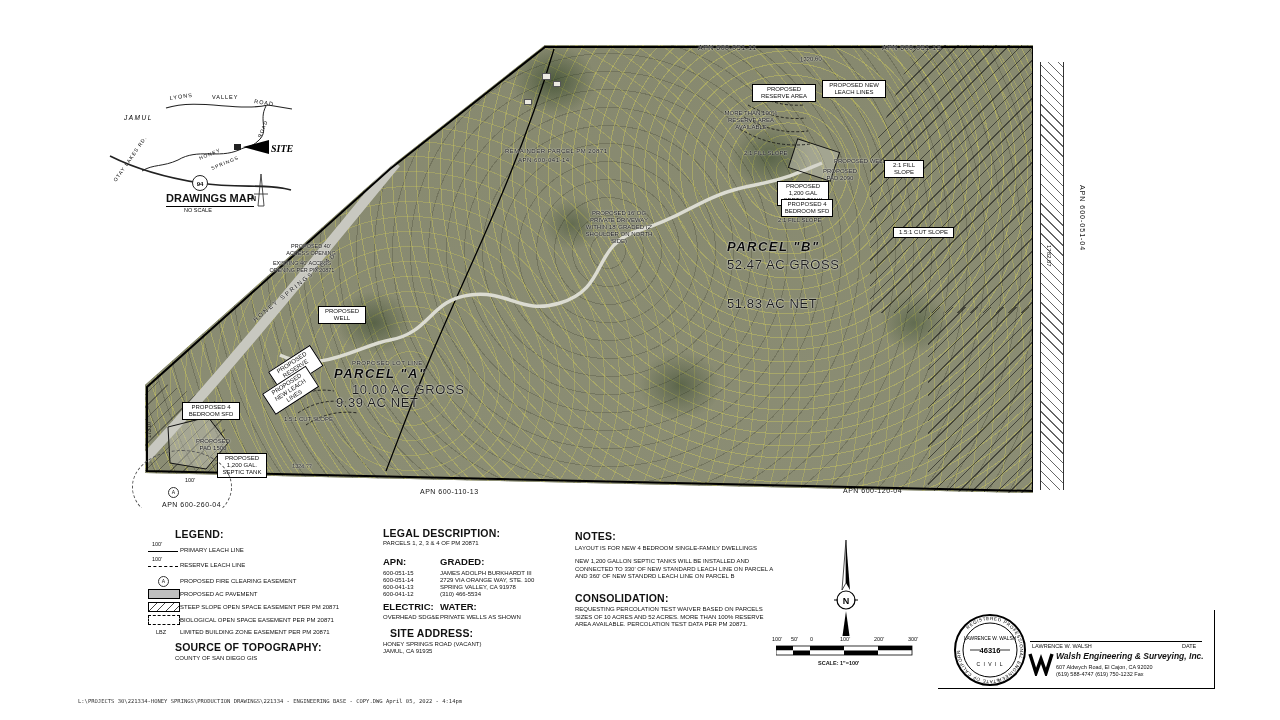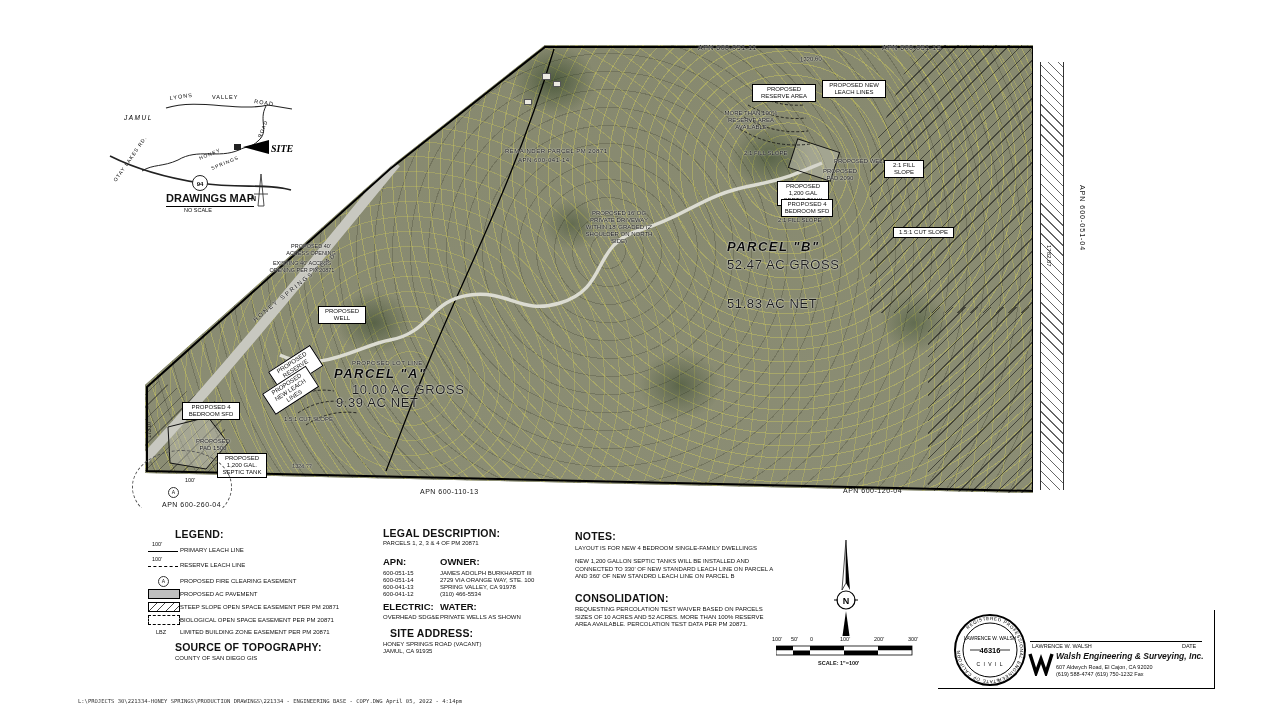--- a/index.html
+++ b/index.html
@@ -177,21 +177,21 @@
 <div class="lbl h1" style="left:175px;top:641px;">SOURCE OF TOPOGRAPHY:</div>
 <div class="lbl t" style="left:175px;top:655px;">COUNTY OF SAN DIEGO GIS</div>
 
 <div class="lbl h1" style="left:383px;top:527px;">LEGAL DESCRIPTION:</div>
 <div class="lbl t" style="left:383px;top:540px;">PARCELS 1, 2, 3 &amp; 4 OF PM 20871</div>
 <div class="lbl h2" style="left:383px;top:557px;">APN:</div>
 <div class="lbl t" style="left:383px;top:570px;">600-051-15</div>
 <div class="lbl t" style="left:383px;top:577px;">600-051-14</div>
 <div class="lbl t" style="left:383px;top:584px;">600-041-13</div>
 <div class="lbl t" style="left:383px;top:591px;">600-041-12</div>
-<div class="lbl h2" style="left:440px;top:557px;">OWNER:</div>
+<div class="lbl h2" style="left:440px;top:557px;">GRADED:</div>
 <div class="lbl t" style="left:440px;top:570px;">JAMES ADOLPH BURKHARDT III</div>
 <div class="lbl t" style="left:440px;top:577px;">2729 VIA ORANGE WAY, STE. 100</div>
 <div class="lbl t" style="left:440px;top:584px;">SPRING VALLEY, CA 91978</div>
 <div class="lbl t" style="left:440px;top:591px;">(310) 466-5534</div>
 <div class="lbl h2" style="left:383px;top:602px;">ELECTRIC:</div>
 <div class="lbl t" style="left:383px;top:614px;">OVERHEAD SDG&amp;E</div>
 <div class="lbl h2" style="left:440px;top:602px;">WATER:</div>
 <div class="lbl t" style="left:440px;top:614px;">PRIVATE WELLS AS SHOWN</div>
 <div class="lbl h1" style="left:390px;top:627px;">SITE ADDRESS:</div>
 <div class="lbl t" style="left:383px;top:641px;">HONEY SPRINGS ROAD (VACANT)</div>

